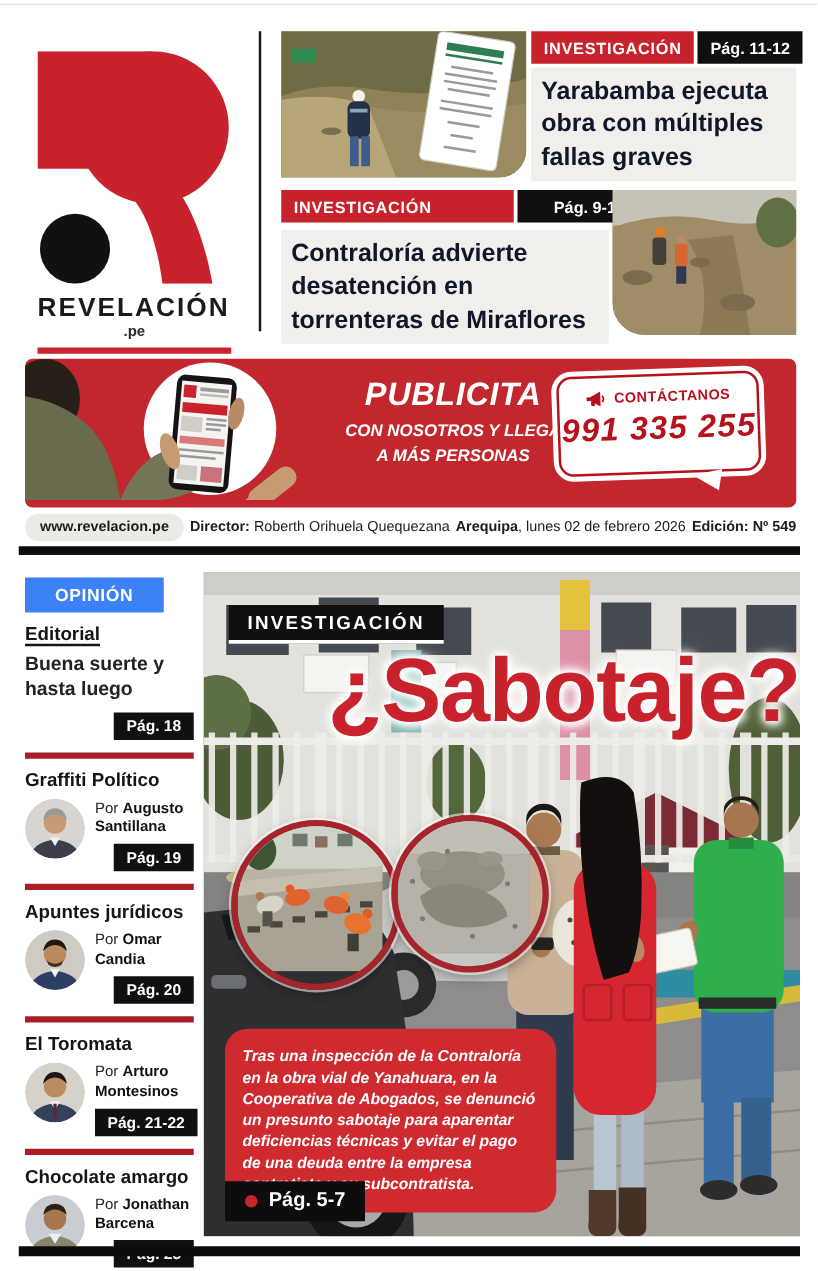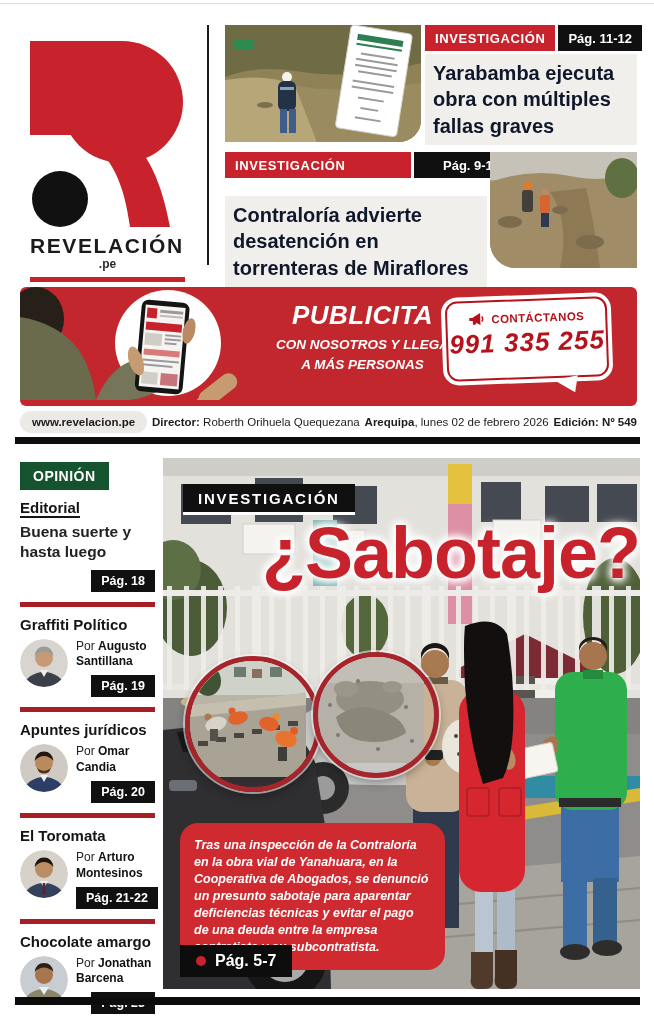--- a/index.html
+++ b/index.html
@@ -30,21 +30,21 @@
   .label-red{background:#c8232c;color:#fff;font-weight:bold;font-size:13px;letter-spacing:.6px;
              padding:6px 10px 5px;white-space:nowrap;}
   .t1 .label-red{width:114px;}
   .t2 .label-red{width:166px;}
   .label-black{background:#101010;color:#fff;font-weight:bold;font-size:13px;
                padding:6px 10px 5px;white-space:nowrap;text-align:right;flex:1;}
   .t2 .label-black{flex:none;width:52px;padding-left:29px;}
   .t-headline{position:absolute;margin:0;background:#f1efec;color:#0f172a;
               font-size:20px;line-height:1.32;font-weight:bold;padding:6px 8px;}
   .t1 .t-headline{left:200px;top:29px;width:196px;}
-  .t2 .t-headline{left:0;top:44px;width:246px;}
+  .t2 .t-headline{left:0;top:32px;width:246px;}
 
   
   .ad-banner{position:absolute;top:287px;left:20px;width:617px;height:119px;background:#c1272d;
              border-radius:6px;overflow:hidden;}
   .ad-photo{position:absolute;left:0;top:0;width:235px;height:113px;}
   .ad-center{position:absolute;left:245px;top:13px;width:195px;text-align:center;color:#fff;font-style:italic;}
   .ad-title{font-size:26px;font-weight:bold;letter-spacing:.5px;}
   .ad-sub{font-size:13.5px;font-weight:bold;line-height:1.5;margin-top:4px;}
   .bubble{position:absolute;right:25px;top:8px;width:170px;height:88px;background:#fff;border-radius:16px;
           transform:rotate(-2deg);}
@@ -58,22 +58,22 @@
          font-size:26px;letter-spacing:1px;margin-top:3px;}
 
   
   .info-bar{position:absolute;top:409px;left:20px;width:617px;height:26px;display:flex;
             align-items:center;justify-content:space-between;font-size:11.5px;color:#1c1c1c;}
   .site-pill{background:#eceae7;border-radius:13px;padding:5px 12px;font-weight:bold;}
   .black-rule{position:absolute;top:437px;left:15px;width:625px;height:7px;background:#0d0d0d;}
 
   
   .opinion{position:absolute;top:462px;left:20px;width:135px;display:flex;flex-direction:column;}
-  .op-label{align-self:flex-start;background:#14532d;color:#fff;font-weight:bold;font-size:14px;
-            letter-spacing:.5px;padding:6px 13px;}
+  .op-label{align-self:flex-start;background:#3b82f6;color:#fff;font-weight:bold;font-size:14px;
+            letter-spacing:.5px;padding:6px 24px;}
   .ed-label{font-size:15px;font-weight:bold;margin-top:9px;text-decoration:underline;
             text-decoration-thickness:2px;text-underline-offset:3px;}
   .ed-title{font-size:15.5px;font-weight:bold;color:#222;line-height:1.28;margin-top:6px;}
   .pagebox{align-self:flex-end;background:#101010;color:#fff;font-weight:bold;font-size:12.5px;
            padding:4px 10px;margin-top:8px;white-space:nowrap;}
   .red-rule{height:5px;background:#a81e24;margin:10px 0 9px;}
   .col-title{font-size:15px;font-weight:bold;margin:0 0 6px;}
   .col-row{display:flex;gap:8px;}
   .col-right{flex:1;display:flex;flex-direction:column;}
   .byline{font-size:12px;line-height:1.32;color:#222;}

